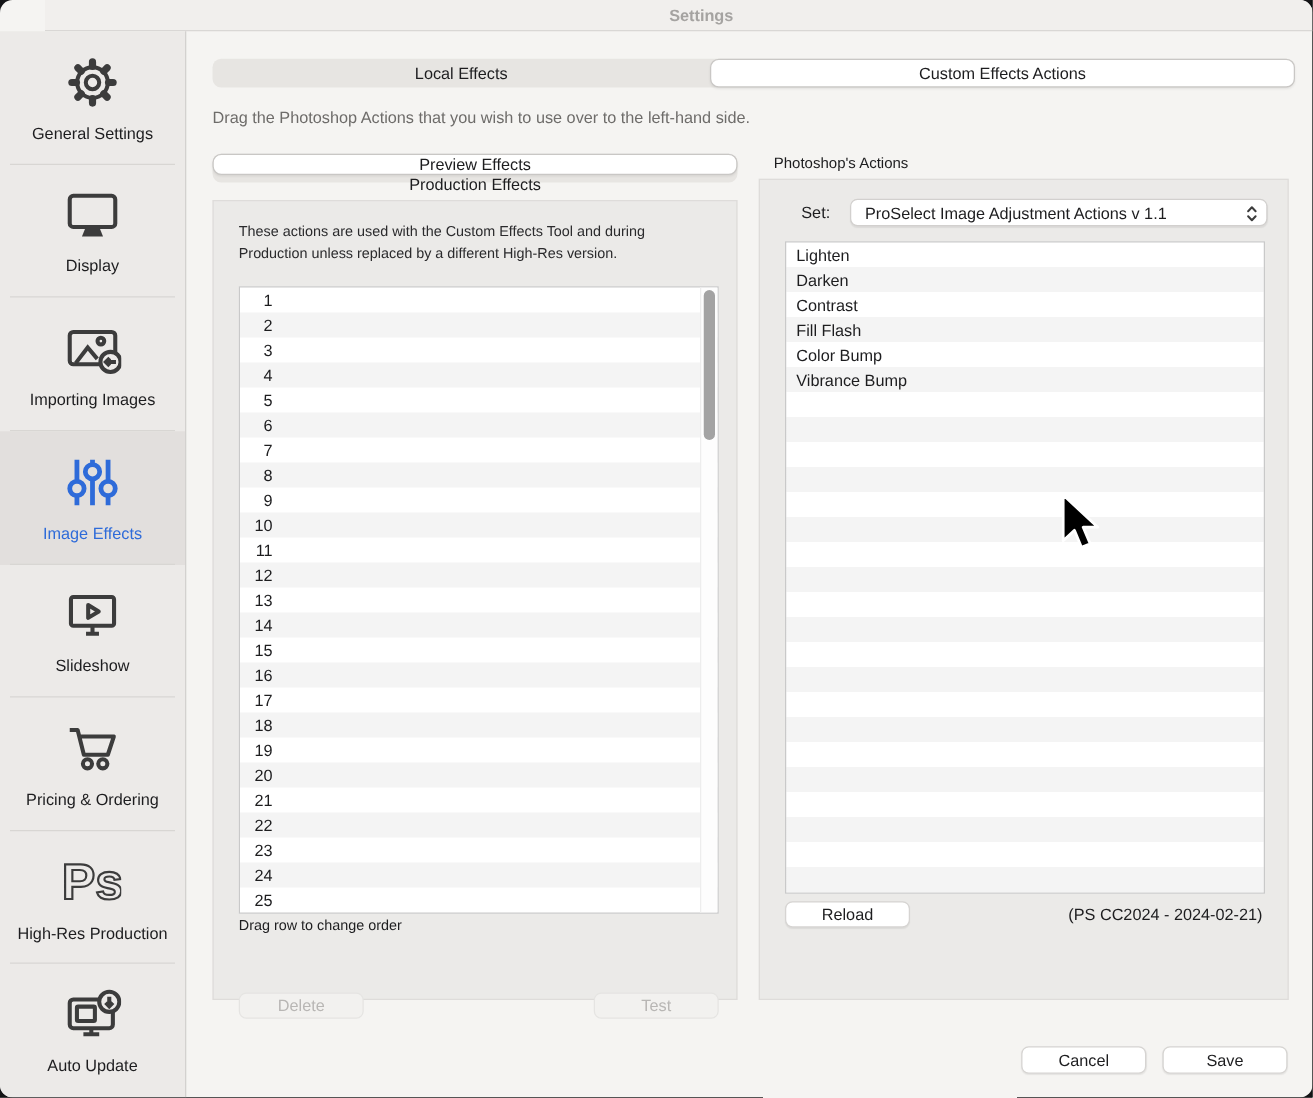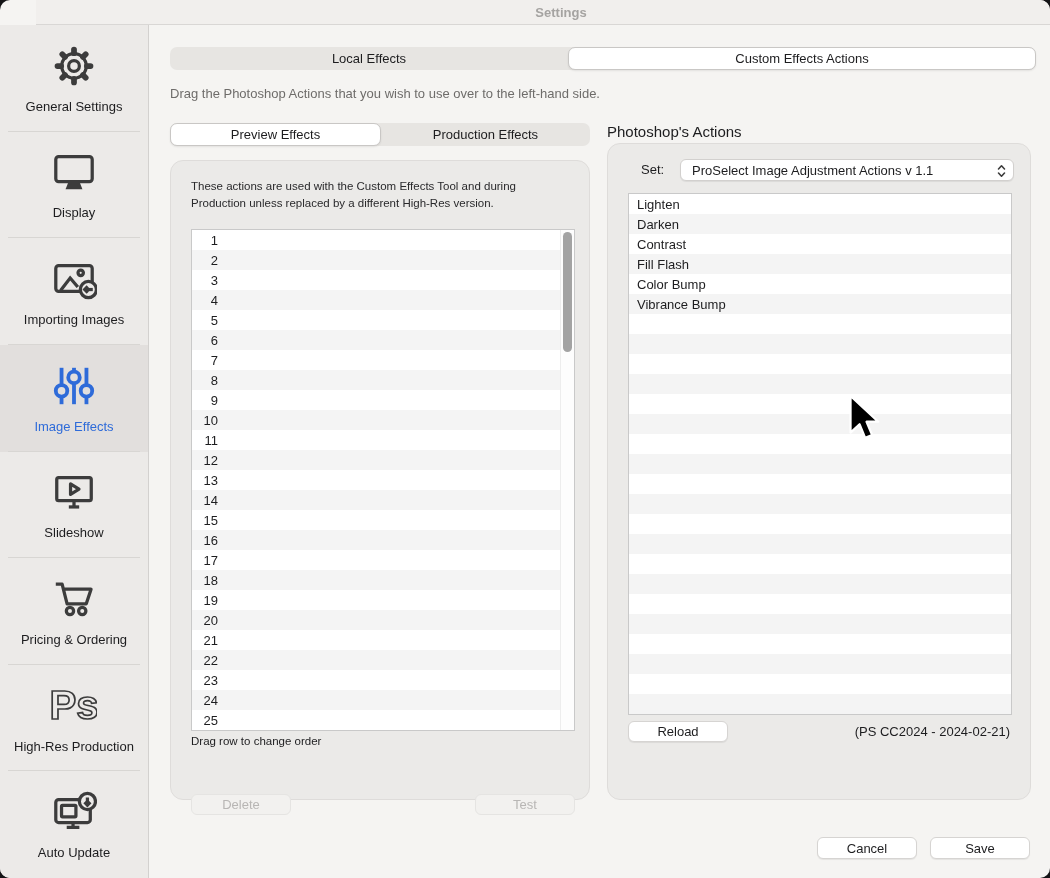--- a/index.html
+++ b/index.html
@@ -23,27 +23,27 @@
   .side-item svg{display:block;}
 
   
   .main{position:absolute;left:149px;top:25px;width:901px;height:853px;}
 
   .seg{position:absolute;height:23px;background:#e7e5e2;border-radius:7px;display:flex;}
   .seg .segment{flex:1;display:flex;align-items:center;justify-content:center;font-size:13px;color:#1d1d1f;border-radius:7px;cursor:default;}
   .seg .segment.on{background:#ffffff;border:1px solid #c9c7c5;box-shadow:0 1px 2px rgba(0,0,0,.08);}
 
   .seg-top{left:21px;top:22px;width:866px;}
-  .seg-sub{left:21px;top:98px;width:420px;}
+  .seg-sub{left:21px;top:98px;width:420px;flex-direction:column;}
 
   .instruction{position:absolute;left:21px;top:61px;font-size:13px;color:#6e6c6a;}
 
-  .panel-title{position:absolute;left:458px;top:98px;font-size:15px;color:#1d1d1f;}
-
-  .groupbox{position:absolute;background:#ebeae8;border:1px solid #dedcda;border-radius:13px;padding-left:41px;}
+  .panel-title{position:absolute;left:470px;top:98px;font-size:12px;color:#1d1d1f;}
+
+  .groupbox{position:absolute;background:#ebeae8;border:1px solid #dedcda;border-radius:0;padding-left:41px;}
   .box-left{left:21px;top:135px;width:420px;height:640px;}
   .box-right{left:458px;top:118px;width:424px;height:657px;}
 
   .desc{position:absolute;left:20px;top:17px;width:382px;font-size:11.5px;line-height:1.5;color:#2a2a2c;}
 
   .listbox{position:absolute;background:#ffffff;border:1px solid #c9c9c9;overflow:hidden;}
   .left-list{left:20px;top:68px;width:384px;height:502px;}
   .lrow{height:20px;display:flex;align-items:center;font-size:13px;color:#1d1d1f;}
   .lrow.odd{background:#f4f4f4;}
   .lrow .num{display:inline-block;width:26px;text-align:right;}

